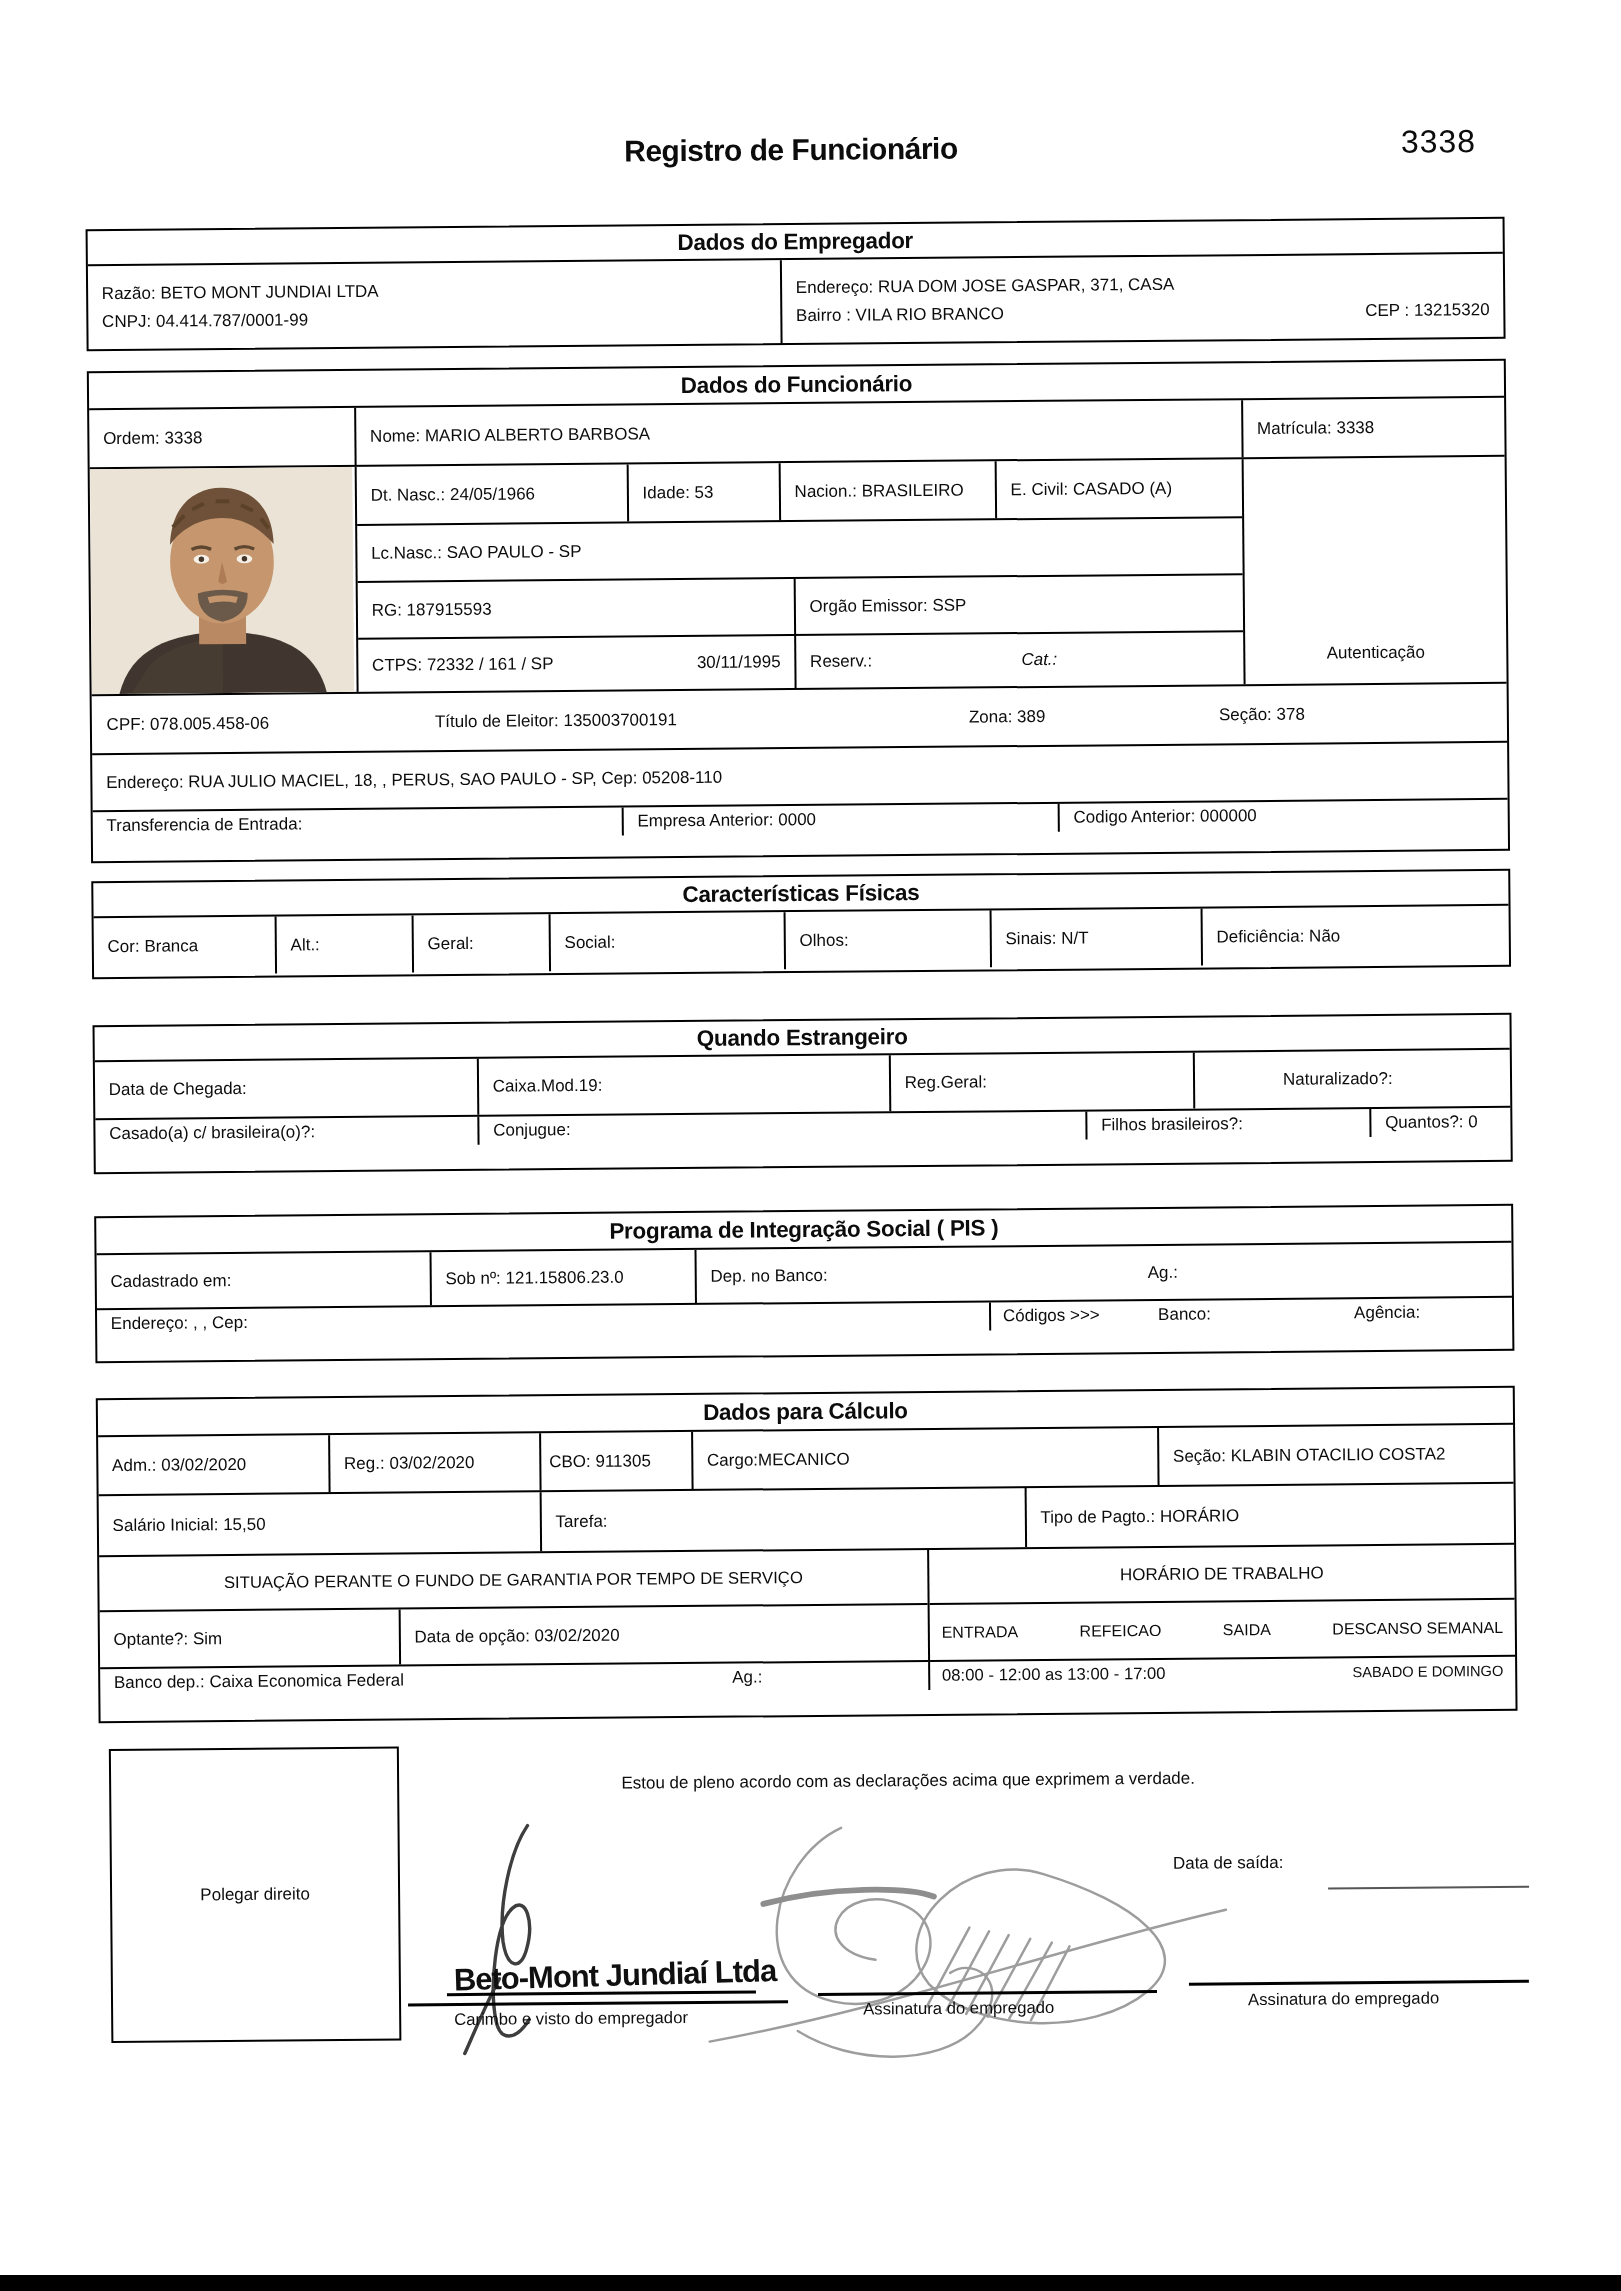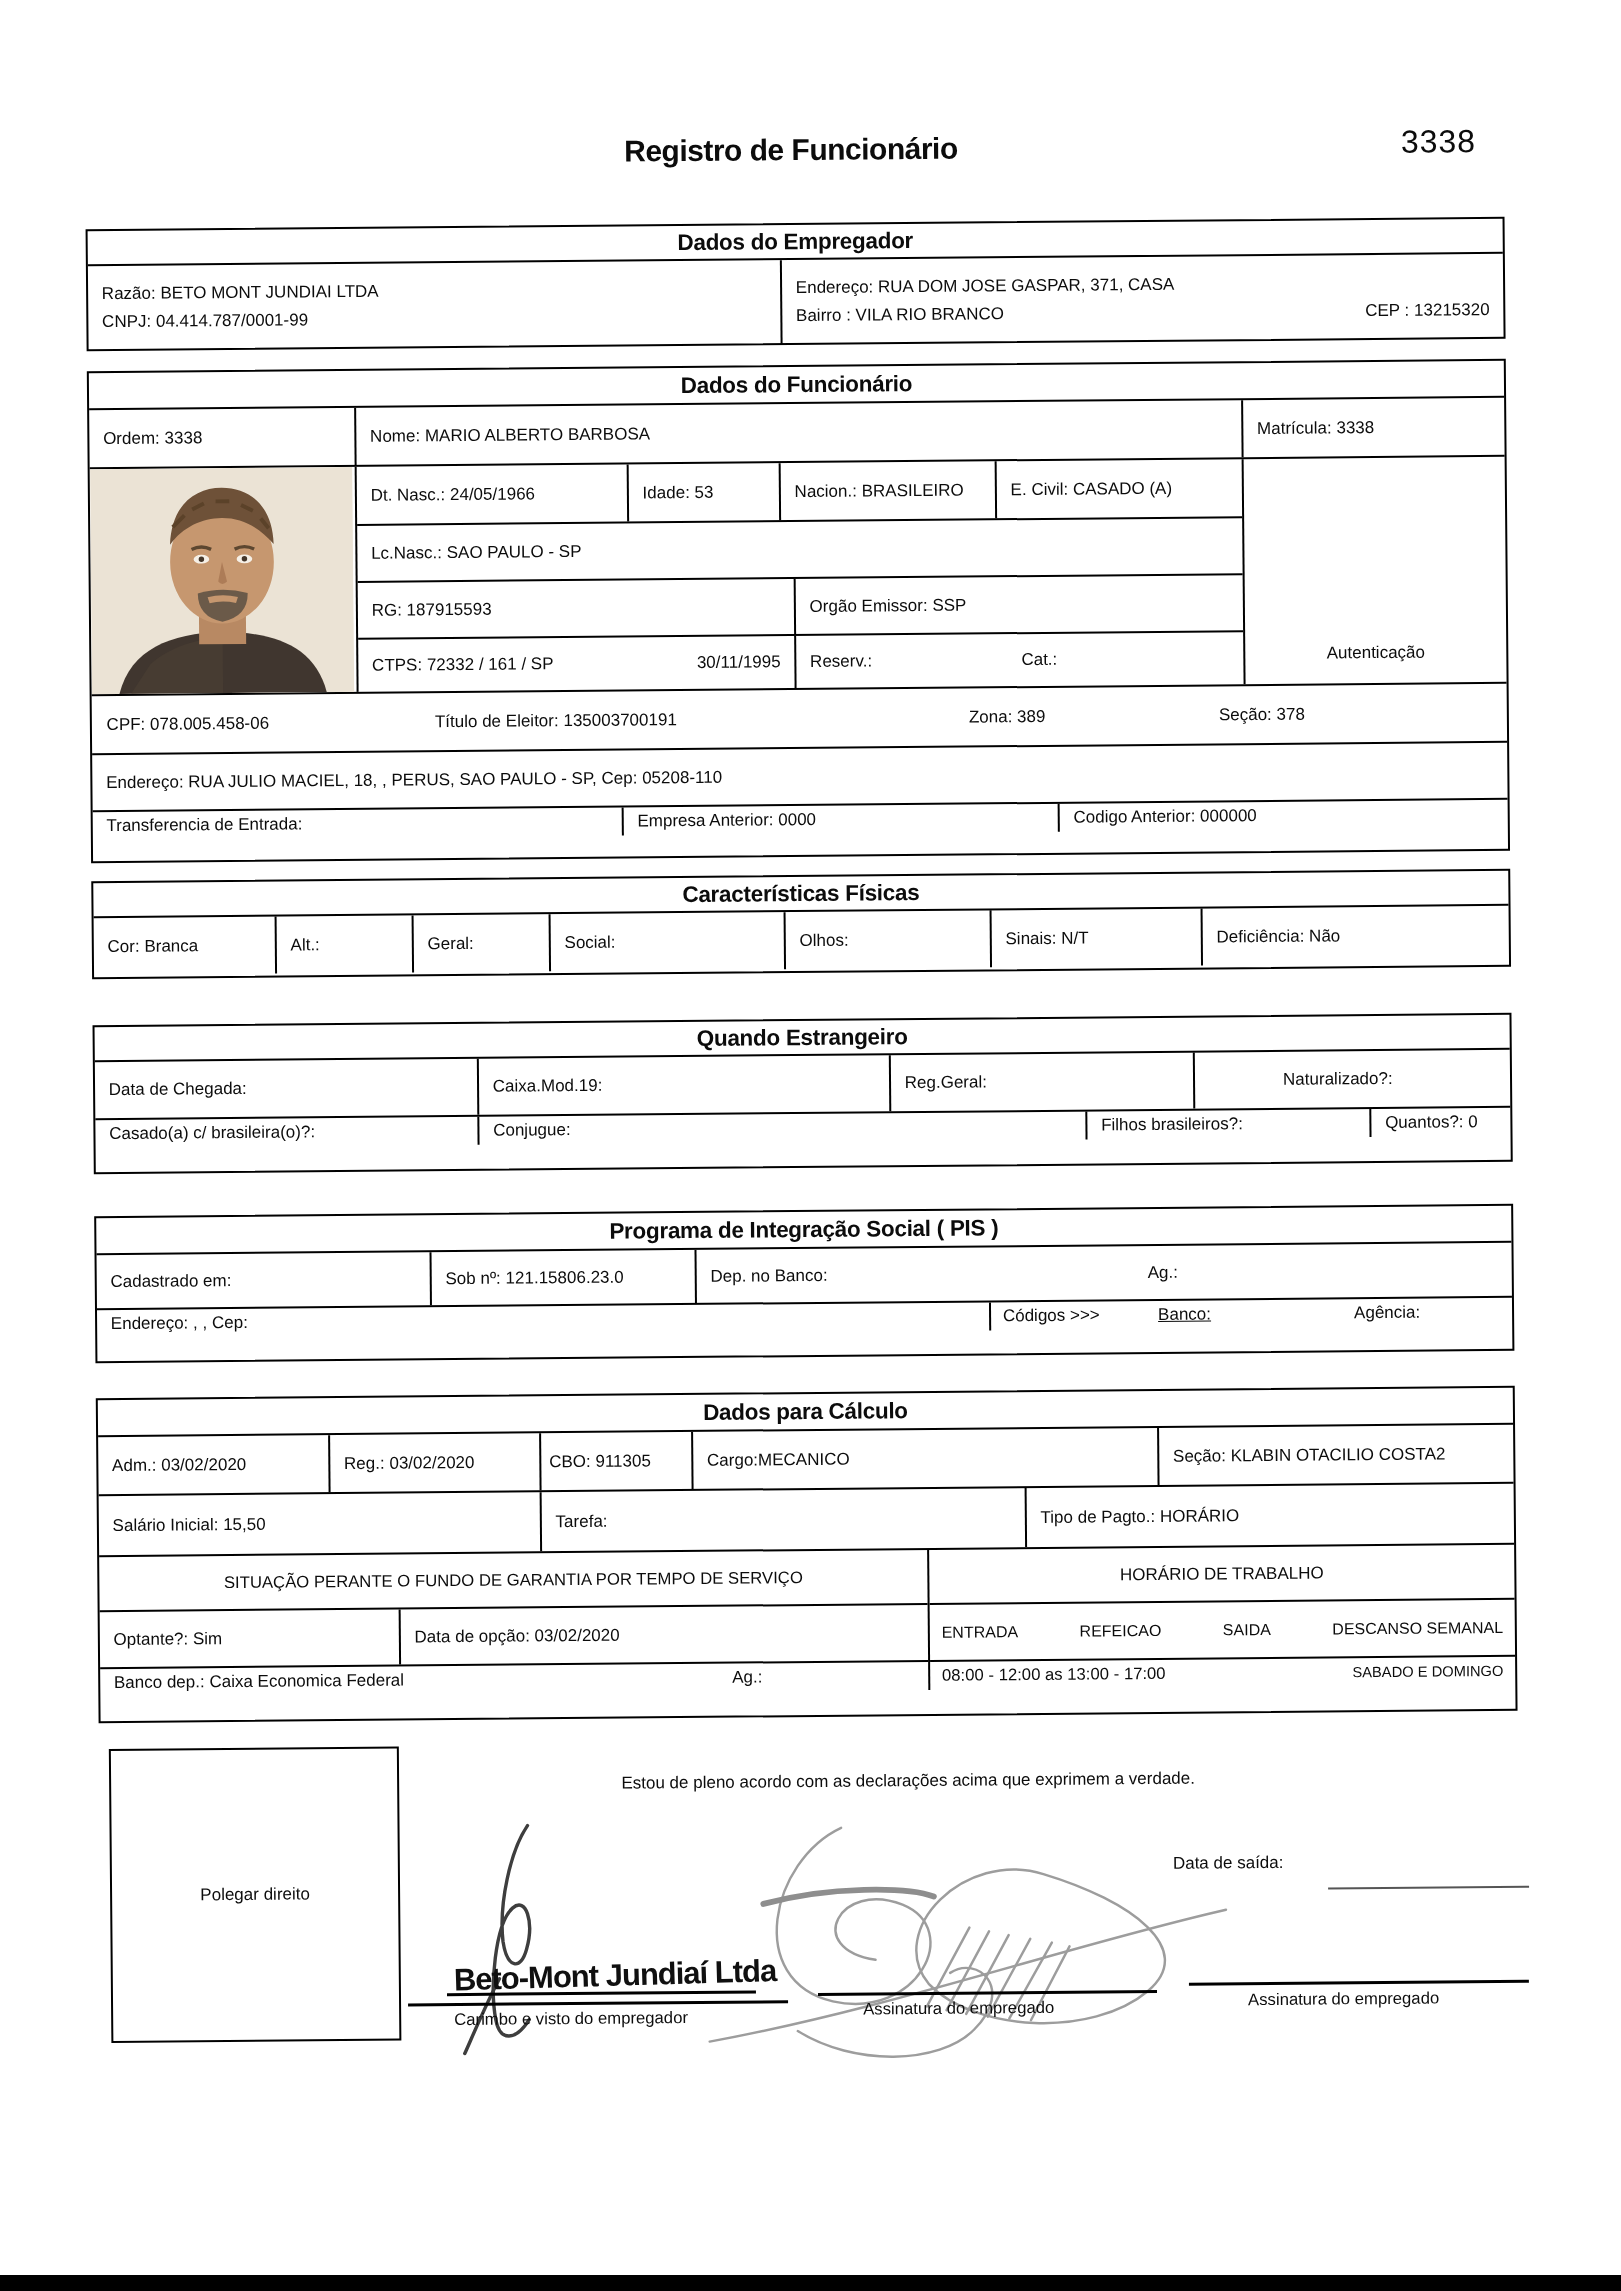--- a/index.html
+++ b/index.html
@@ -118,21 +118,21 @@
               <span>Orgão Emissor: SSP</span>
             </div>
         </div>
         <div class="row bt grow">
           <div class="cell" style="width:436px;justify-content:space-between;">
             <span>CTPS: 72332 / 161 / SP</span>
             <span>30/11/1995</span>
           </div>
           <div class="cell bl grow">
             <span>Reserv.:</span>
-            <span class="abs" style="left:225px;">Cat.:</span>
+            <span class="abs" style="left:225px;font-style:italic;">Cat.:</span>
           </div>
         </div>
       </div>
       <div class="cell bl grow" style="align-items:flex-end;justify-content:center;padding-bottom:19.6px;">
         <span>Autenticação</span>
       </div>
     </div>
     <div class="row bt" style="height:59px;">
       <div class="cell grow">
         <span class="abs" style="left:14.7px;">CPF: 078.005.458-06</span>
@@ -231,21 +231,21 @@
         <span>Dep. no Banco:</span>
         <span class="abs" style="left:451px;">Ag.:</span>
       </div>
     </div>
     <div class="row bt grow">
       <div class="cell" style="width:892px;">
           <span>Endereço:  , , Cep:</span>
         </div>
       <div class="cell bl grow">
         <span class="abs" style="left:11.8px;">Códigos &gt;&gt;&gt;</span>
-        <span class="abs" style="left:167px;text-decoration:underline;">Banco:</span>
+        <span class="abs" style="left:167px;">Banco:</span>
         <span class="abs" style="left:363px;">Agência:</span>
       </div>
     </div>
   </div>
 
   <div class="sec" style="left:93px;top:1392px;width:1419px;height:325px;">
     <div class="sec-title" style="height:37px;">Dados para Cálculo</div>
     <div class="row" style="height:57px;">
       <div class="cell" style="width:230px;">
           <span>Adm.:  03/02/2020</span>

